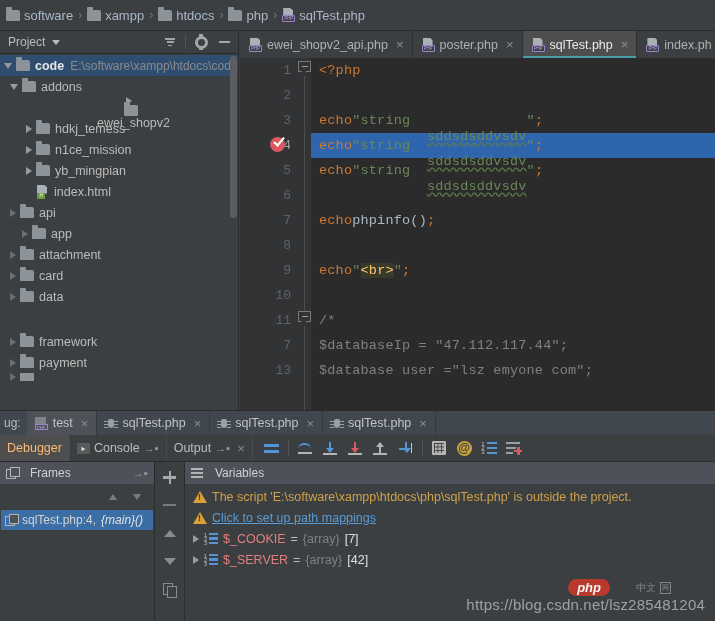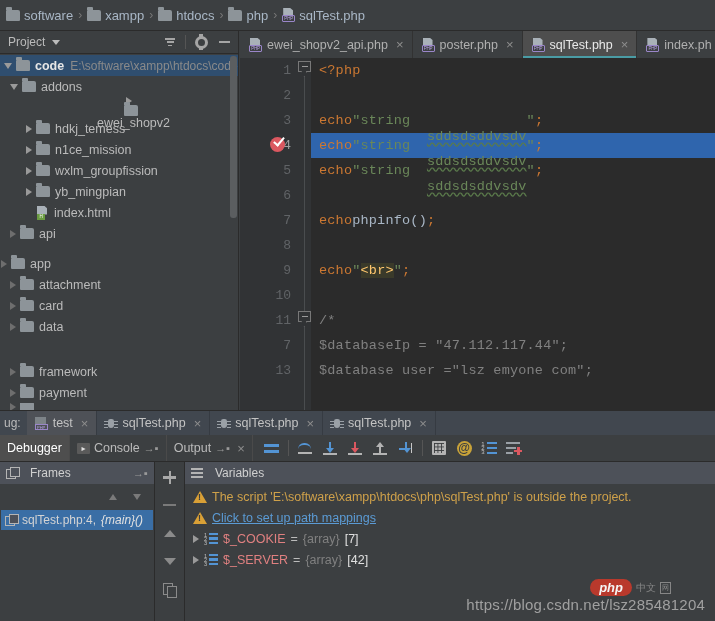--- a/index.html
+++ b/index.html
@@ -232,21 +232,21 @@
   .run-php-ico .tg { position:absolute; left:0; bottom:0; width:13px; height:6px; border:1px solid #9a86c9; color:#b9a3e3; font-size:4px; line-height:5px; text-align:center; }
 
   .debug-toolbar {
     height: 27px; background: #3c3f41; display: flex; align-items: stretch;
     border-bottom: 1px solid #2b2b2b; flex: 0 0 auto; white-space: nowrap; overflow: hidden;
   }
   .dt-tab {
     display: flex; align-items: center; gap: 4px; padding: 0 7px;
     font-size: 12.5px; color: #bbbbbb; border-right: 1px solid #4a4a4a;
   }
-  .dt-tab.active { background: #4e4e4e; color: #ffffff; }
+  .dt-tab.active { background: #4e4e4e; color: #fdba74; }
   .pin-ico { color: #9a9a9a; font-size: 11px; }
   .console-sq {
     width: 13px; height: 11px; background: #5a5a5a; color: #e0e0e0;
     font-size: 8px; line-height: 11px; text-align: center; border-radius: 1px;
   }
   .tb-icons { display: flex; align-items: center; gap: 0px; padding-left: 6px; }
   .tb-ico { width: 25px; height: 26px; display: flex; align-items: center; justify-content: center; position: relative; }
   .sep { width: 1px; height: 16px; background: #555; margin: 0 4px; align-self: center; }
 
   .ico-resume { position: relative; width: 15px; height: 13px; }
@@ -402,21 +402,21 @@
   }
   .php-badge {
     position: absolute; right: 44px; bottom: 25px;
     display: flex; align-items: center; gap: 4px; opacity: 0.95;
   }
   .php-pill {
     background: #c0392b; color: #fff; font-style: italic; font-weight: bold;
     font-size: 13px; padding: 1px 9px; border-radius: 11px;
     font-family: "Liberation Sans", sans-serif;
   }
-  .cn-text { color: #8a8a8a; font-size: 10px; }
+  .cn-text { color: #8a8a8a; font-size: 10px; margin-left: 22px; }
   .cn-box { border: 1px solid #8a8a8a; color: #8a8a8a; font-size: 7px; padding: 0 1px; }
 </style>
 </head>
 <body>
 
 <div class="app">
 
   <div class="breadcrumb-bar">
     <span class="crumb">
       <span class="folder-ico"></span>
@@ -495,42 +495,37 @@
         <span class="tree-label">hdkj_temess</span>
       </div>
       <div class="tree-row" style="padding-left:26px;">
         <span class="arrow"></span>
         <span class="folder-ico"></span>
         <span class="tree-label">n1ce_mission</span>
       </div>
       <div class="tree-row" style="padding-left:26px;">
         <span class="arrow"></span>
         <span class="folder-ico"></span>
-        <span class="tree-label">wxlm_groupfission</span>
-      </div>
-      <div class="tree-row" style="padding-left:26px;">
-        <span class="arrow"></span>
-        <span class="folder-ico"></span>
         <span class="tree-label">yb_mingpian</span>
       </div>
       <div class="tree-row" style="padding-left:26px;">
         <span class="arrow blank"></span>
         <span class="html-ico">
             <span class="sheet"></span>
             <span class="tag">H</span>
           </span>
         <span class="tree-label">index.html</span>
       </div>
 
       <div class="tree-row" style="padding-left:10px;">
         <span class="arrow" style="border-left-color:#6e6e6e;"></span>
         <span class="folder-ico"></span>
         <span class="tree-label">api</span>
       </div>
-      <div class="tree-row" style="padding-left:1px;margin-top:9px;">
+      <div class="tree-row" style="padding-left:22px;">
         <span class="arrow" style="border-left-color:#6e6e6e;"></span>
         <span class="folder-ico"></span>
         <span class="tree-label">app</span>
       </div>
       <div class="tree-row" style="padding-left:10px;">
         <span class="arrow" style="border-left-color:#6e6e6e;"></span>
         <span class="folder-ico"></span>
         <span class="tree-label">attachment</span>
       </div>
       <div class="tree-row" style="padding-left:10px;">

